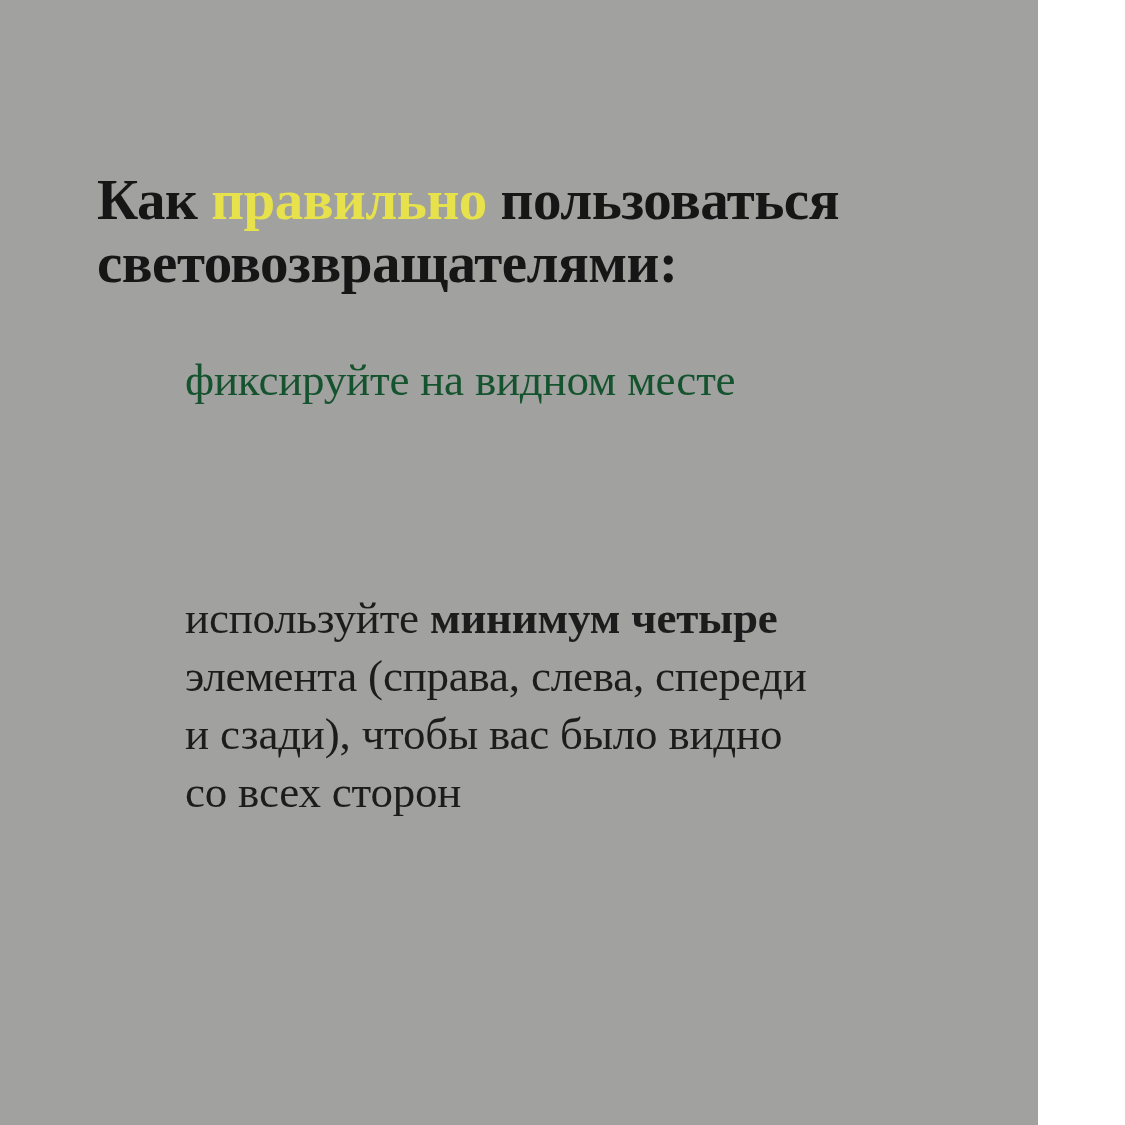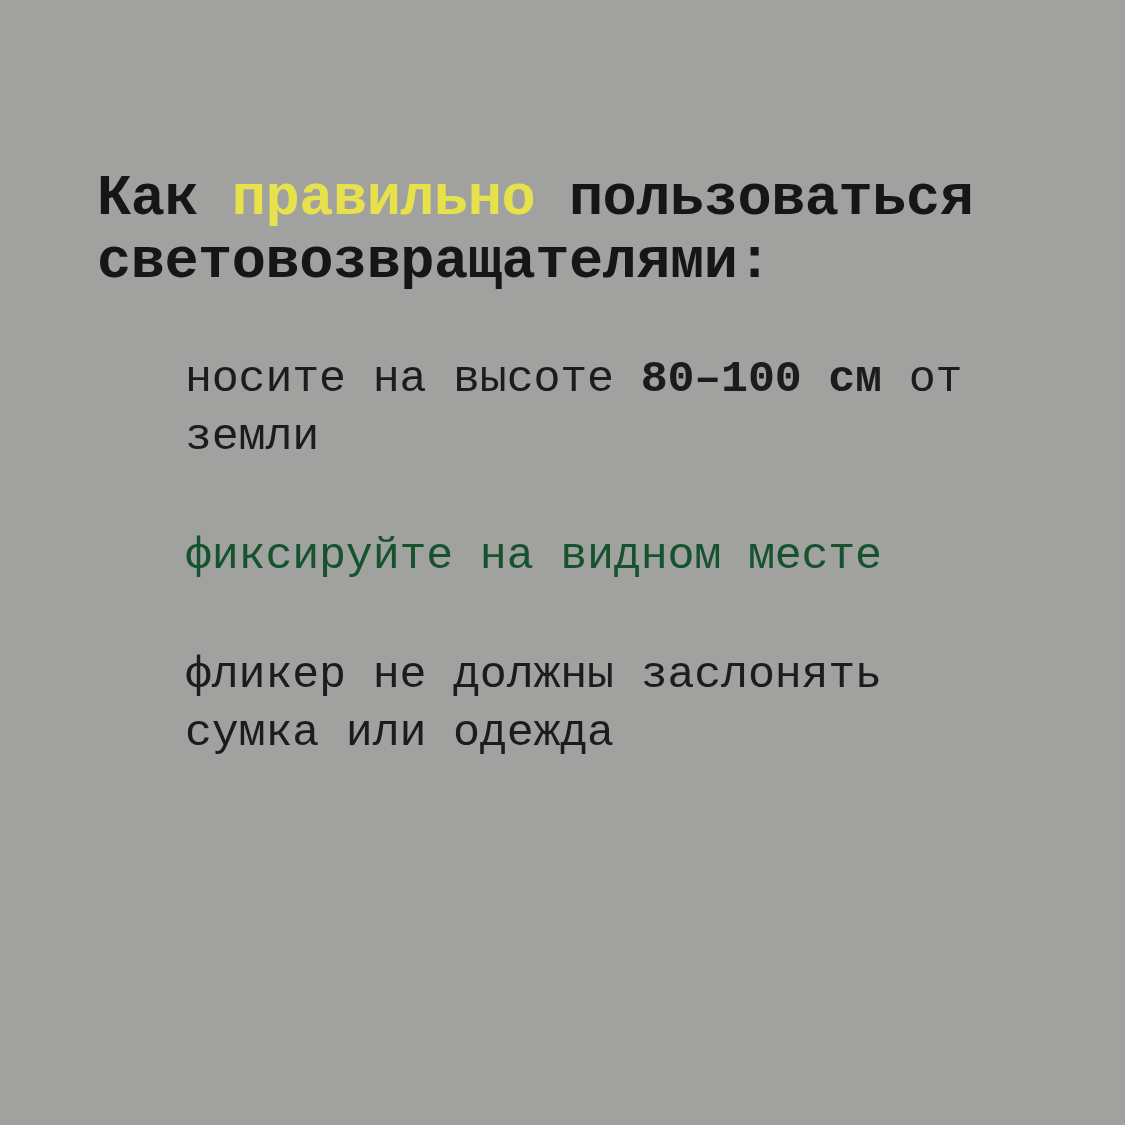--- a/index.html
+++ b/index.html
@@ -1,25 +1,25 @@
 <!DOCTYPE html>
 <html lang="ru"><head>
 <meta charset="utf-8">
 <style>
   html, body {
     margin: 0;
     padding: 0;
   }
   .card {
     position: relative;
-    width: 1125px;
+    width: 1038px;
     height: 1125px;
     background: #a1a1a0;
     overflow: hidden;
-    font-family: Liberation Mono, monospace;
+    font-family: Liberation Serif, serif;
   }
   .content {
     position: absolute;
     left: 97px;
     top: 168px;
     width: 965px;
   }
   .title {
     margin: 0;
     font-size: 57px;
@@ -68,43 +68,39 @@
 <body>
 
 <div class="card" style="background: rgb(161, 161, 160);">
   <div class="content">
 
     <h1 class="title"><span>Как </span><span class="hl" style="color: rgb(231, 226, 75);">правильно</span><span> пользоваться
 световозвращателями:</span></h1>
 
     <ul class="bullet-list">
 
-      <li class="bullet-item" style="color: rgb(28, 28, 28);">
-        <span class="marker-col">
-          <span class="dot"></span>
-        </span>
-        <span class="item-text" style="color: rgb(28, 28, 28);"><span>носите на высоте </span><span class="bold-seg">80–100 см</span><span> от земли</span></span>
-      </li>
 
       <li class="bullet-item" style="color: rgb(28, 28, 28);">
         <span class="marker-col">
           <span class="dot"></span>
         </span>
         <span class="item-text" style="color: #14532d;"><span>фиксируйте на видном месте</span><span class="bold-seg"></span><span></span></span>
       </li>
 
       <li class="bullet-item" style="color: rgb(28, 28, 28);">
         <span class="marker-col">
           <span class="dot"></span>
         </span>
-        <span class="item-text" style="color: rgb(28, 28, 28);"><span>фликер не должны заслонять
-сумка или одежда</span><span class="bold-seg"></span><span></span></span>
       </li>
 
       <li class="bullet-item" style="color: rgb(28, 28, 28);">
         <span class="marker-col">
           <span class="dot"></span>
         </span>
+        <span class="item-text" style="color: rgb(28, 28, 28);"><span>используйте </span><span class="bold-seg">минимум четыре</span><span>
+элемента (справа, слева, спереди
+и сзади), чтобы вас было видно
+со всех сторон</span></span>
       </li>
 
     </ul>
   </div>
 </div>
 
 </body></html>

